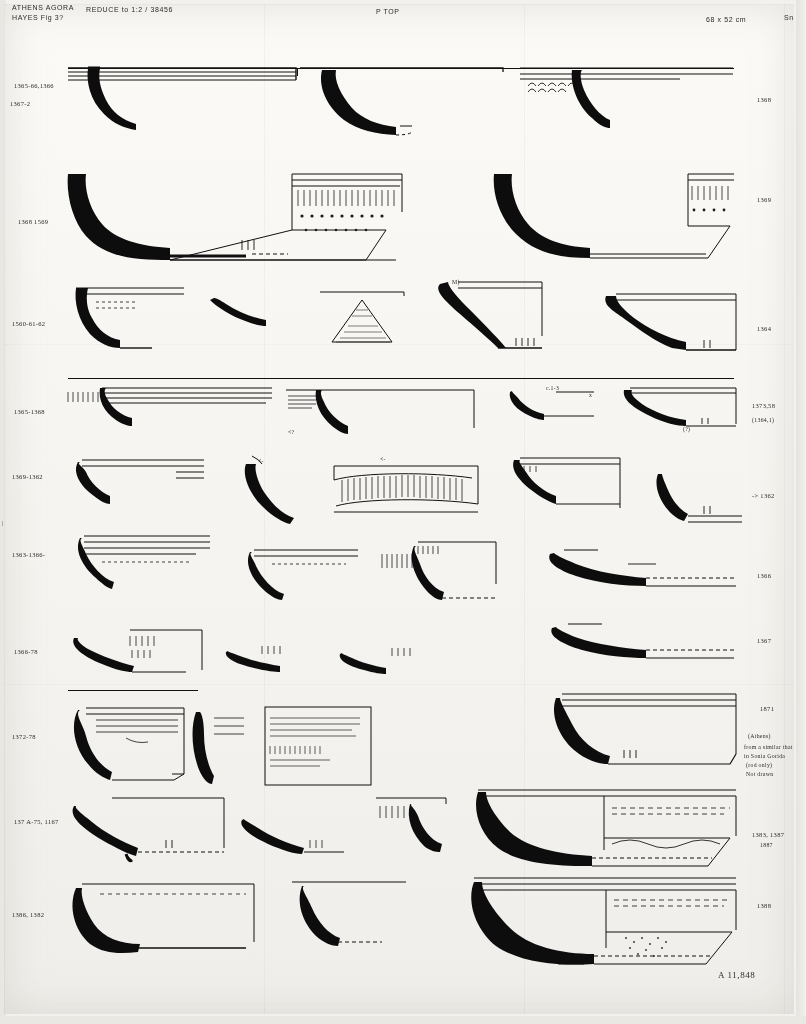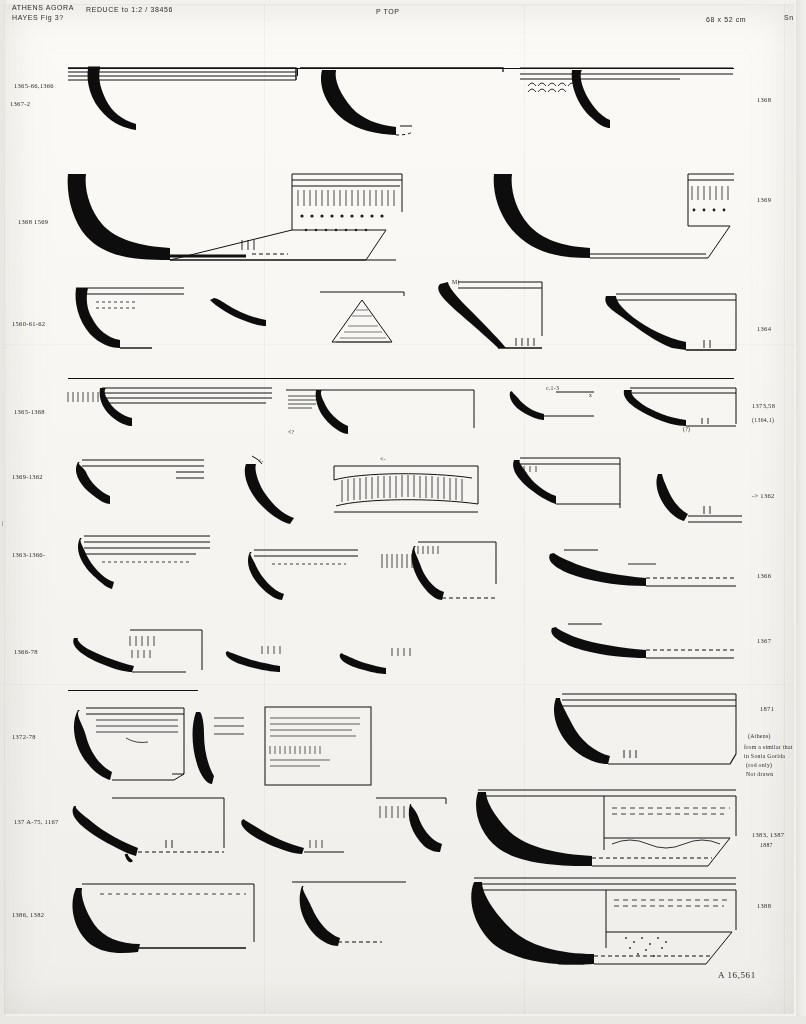--- a/index.html
+++ b/index.html
@@ -44,21 +44,21 @@
 
   <div class="paper"></div>
 
   <div class="ink cap" style="left:86px;top:6px;">REDUCE to 1:2 / 38456</div>
   <div class="ink cap" style="left:12px;top:4px;">ATHENS AGORA</div>
   <div class="ink cap" style="left:12px;top:14px;">HAYES  Fig 3?</div>
   <div class="ink cap" style="left:376px;top:8px;">P TOP</div>
   <div class="ink cap" style="left:706px;top:16px;">68 x 52 cm</div>
   <div class="ink cap" style="left:784px;top:14px;">Sn</div>
 
-  <div class="ink" style="left:718px;top:970px;font-size:9px;letter-spacing:.6px;">A 16,561</div>
+  <div class="ink" style="left:718px;top:970px;font-size:9px;letter-spacing:.6px;">A 11,848</div>
 
   <div class="ink small" style="left:14px;top:82px;">1365-66,1366</div>
   <div class="ink small" style="left:10px;top:100px;">1367-2</div>
   <div class="ink small" style="left:18px;top:218px;">1368 1569</div>
   <div class="ink small" style="left:12px;top:320px;">1560-61-62</div>
   <div class="ink small" style="left:14px;top:408px;">1365-1368</div>
   <div class="ink small" style="left:12px;top:473px;">1369-1362</div>
   <div class="ink small" style="left:12px;top:551px;">1363-1366-</div>
   <div class="ink small" style="left:14px;top:648px;">1366-78</div>
   <div class="ink small" style="left:12px;top:733px;">1372-78</div>

